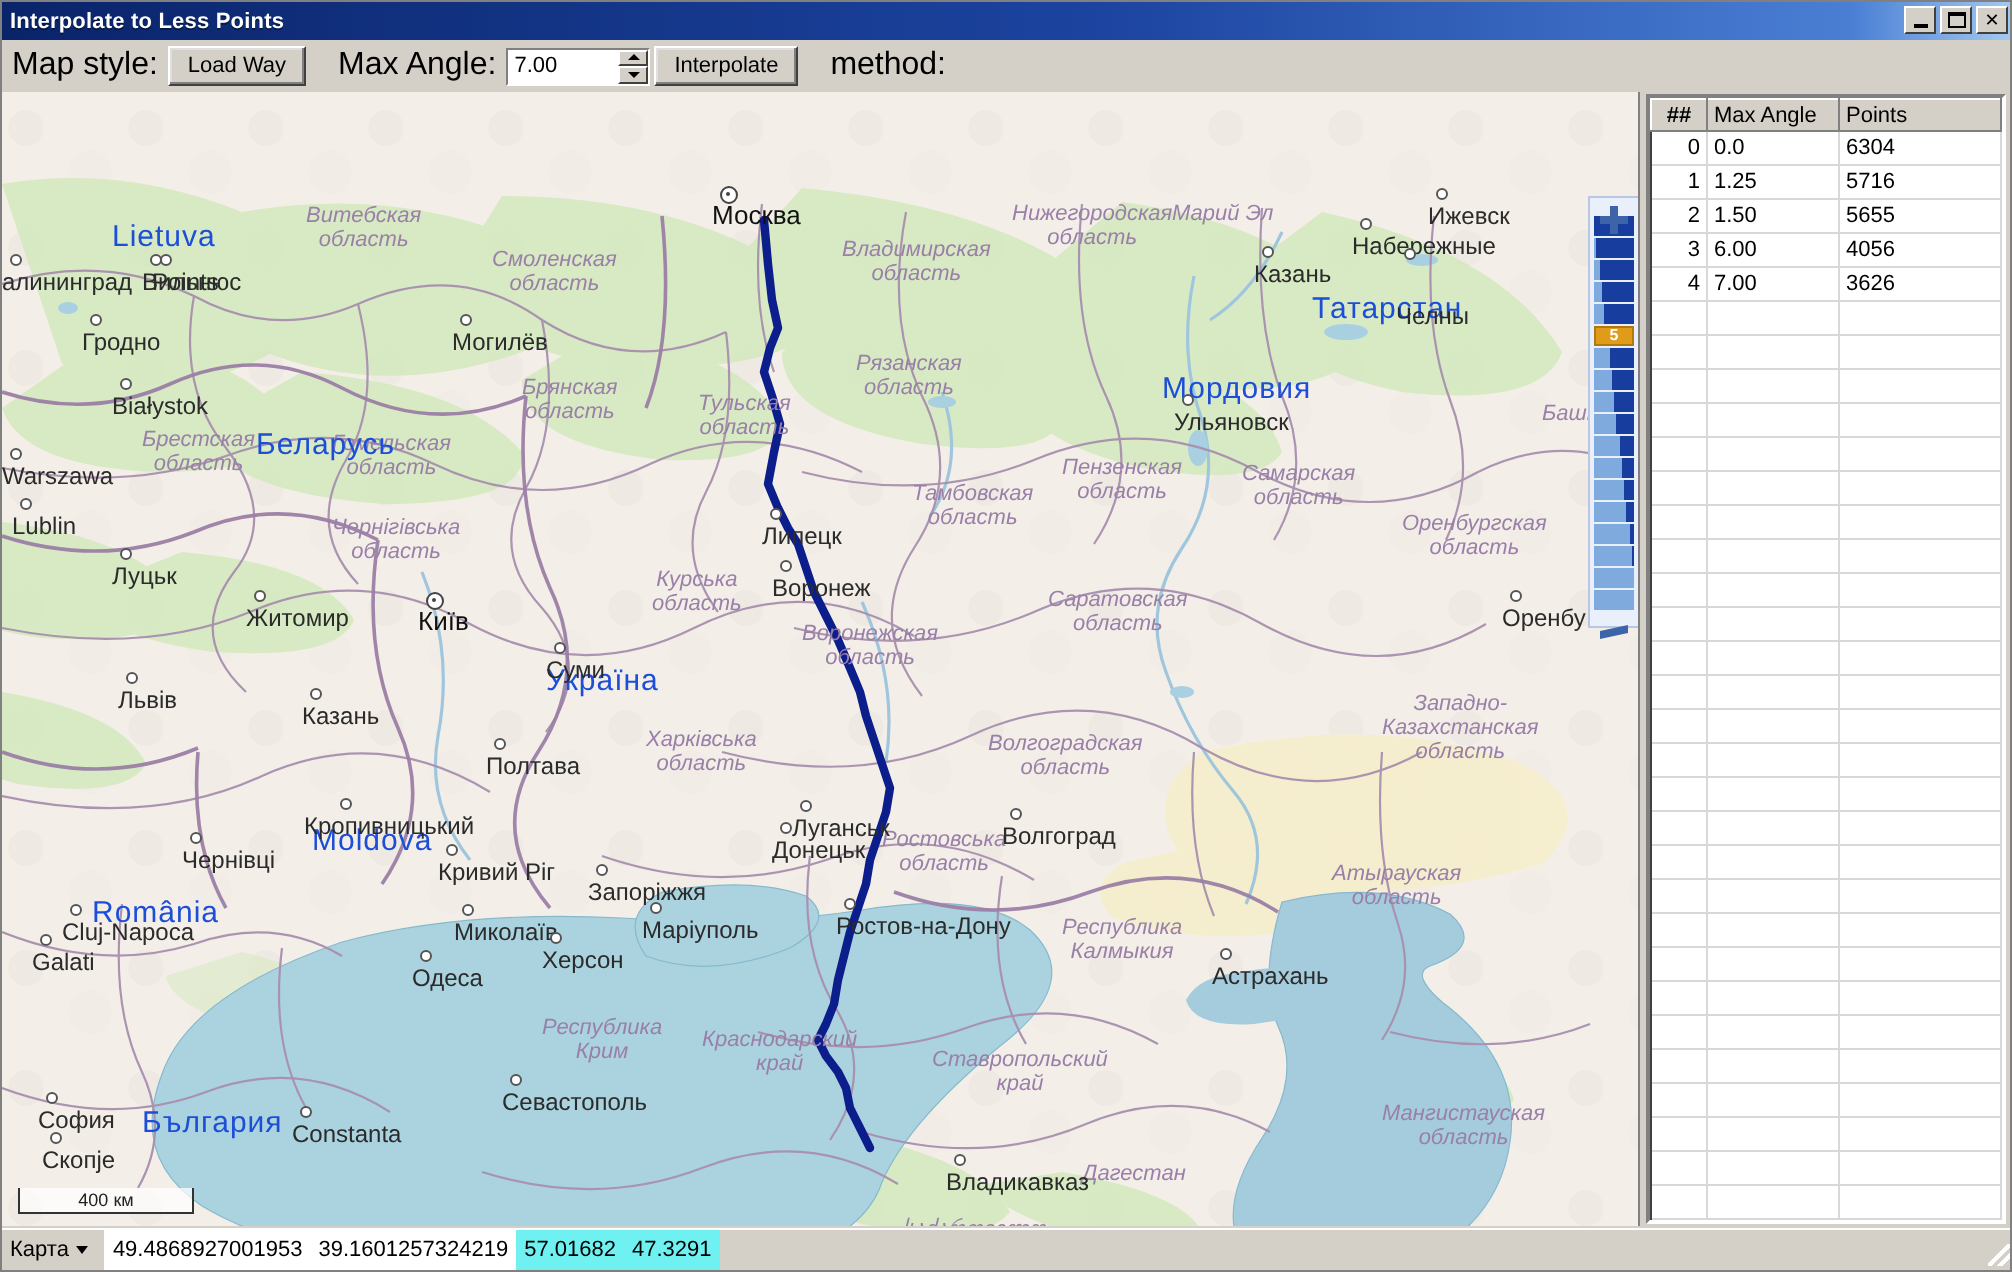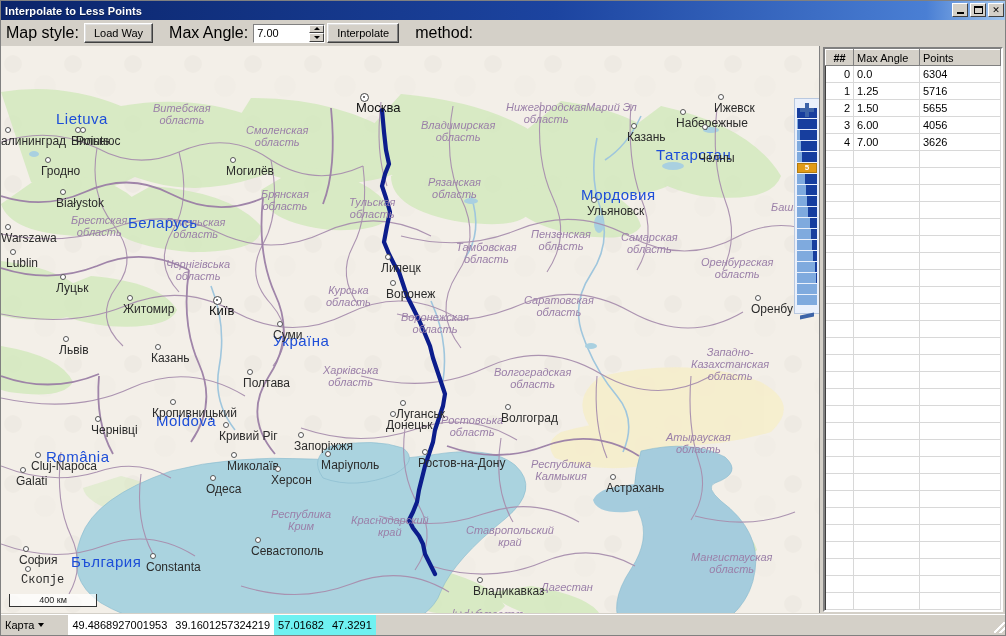--- a/index.html
+++ b/index.html
@@ -238,21 +238,21 @@
   }
   .sb-cell {
     display: flex; align-items: center;
     font-size: 11px; padding: 0 4px;
     box-sizing: border-box;
     white-space: nowrap;
   }
   #sb-karta { color: #000; gap: 4px; }
   #sb-file { color: #8b0000; }
   #sb-lat, #sb-lon { background: #fff; font-family: "Liberation Sans", sans-serif; }
-  #sb-lat { margin-left: 20px; }
+  #sb-lat { margin-left: 4px; }
   #sb-sel1, #sb-sel2 { background: #6ff1f1; }
   #sb-fill { flex: 1; }
   #grip { width: 16px; position: relative; }
   #grip::after {
     content: ''; position: absolute; right: 2px; bottom: 2px;
     width: 11px; height: 11px;
     background:
       linear-gradient(135deg, transparent 45%, #fff 45%, #fff 58%, transparent 58%),
       linear-gradient(135deg, transparent 70%, #fff 70%, #fff 83%, transparent 83%);
   }
@@ -522,21 +522,21 @@
         <div class="mlbl city" style="left: 320px; top: 412px;">Маріуполь</div>
         <div class="dot" style="left: 324px; top: 405px;"></div>
         <div class="mlbl city" style="left: 205px; top: 436px;">Одеса</div>
         <div class="dot" style="left: 209px; top: 429px;"></div>
         <div class="mlbl city" style="left: 15px; top: 428px;">Galati</div>
         <div class="dot" style="left: 19px; top: 421px;"></div>
         <div class="mlbl city" style="left: 145px; top: 514px;">Constanta</div>
         <div class="dot" style="left: 149px; top: 507px;"></div>
         <div class="mlbl city" style="left: 250px; top: 498px;">Севастополь</div>
         <div class="dot" style="left: 254px; top: 491px;"></div>
-        <div class="mlbl city" style="left: 20px; top: 527px; font-family: Liberation Mono, monospace;">Скопje</div>
+        <div class="mlbl city" style="left: 20px; top: 527px;">Скопje</div>
         <div class="dot" style="left: 24px; top: 520px;"></div>
         <div class="mlbl city" style="left: 18px; top: 507px;">София</div>
         <div class="dot" style="left: 22px; top: 500px;"></div>
         <div class="mlbl city" style="left: 385px; top: 372px;">Донецьк</div>
         <div class="dot" style="left: 389px; top: 365px;"></div>
         <div class="mlbl city" style="left: 395px; top: 361px;">Луганськ</div>
         <div class="dot" style="left: 399px; top: 354px;"></div>
         <div class="mlbl city" style="left: 417px; top: 410px;">Ростов-на-Дону</div>
         <div class="dot" style="left: 421px; top: 403px;"></div>
         <div class="mlbl city" style="left: 500px; top: 365px;">Волгоград</div>

